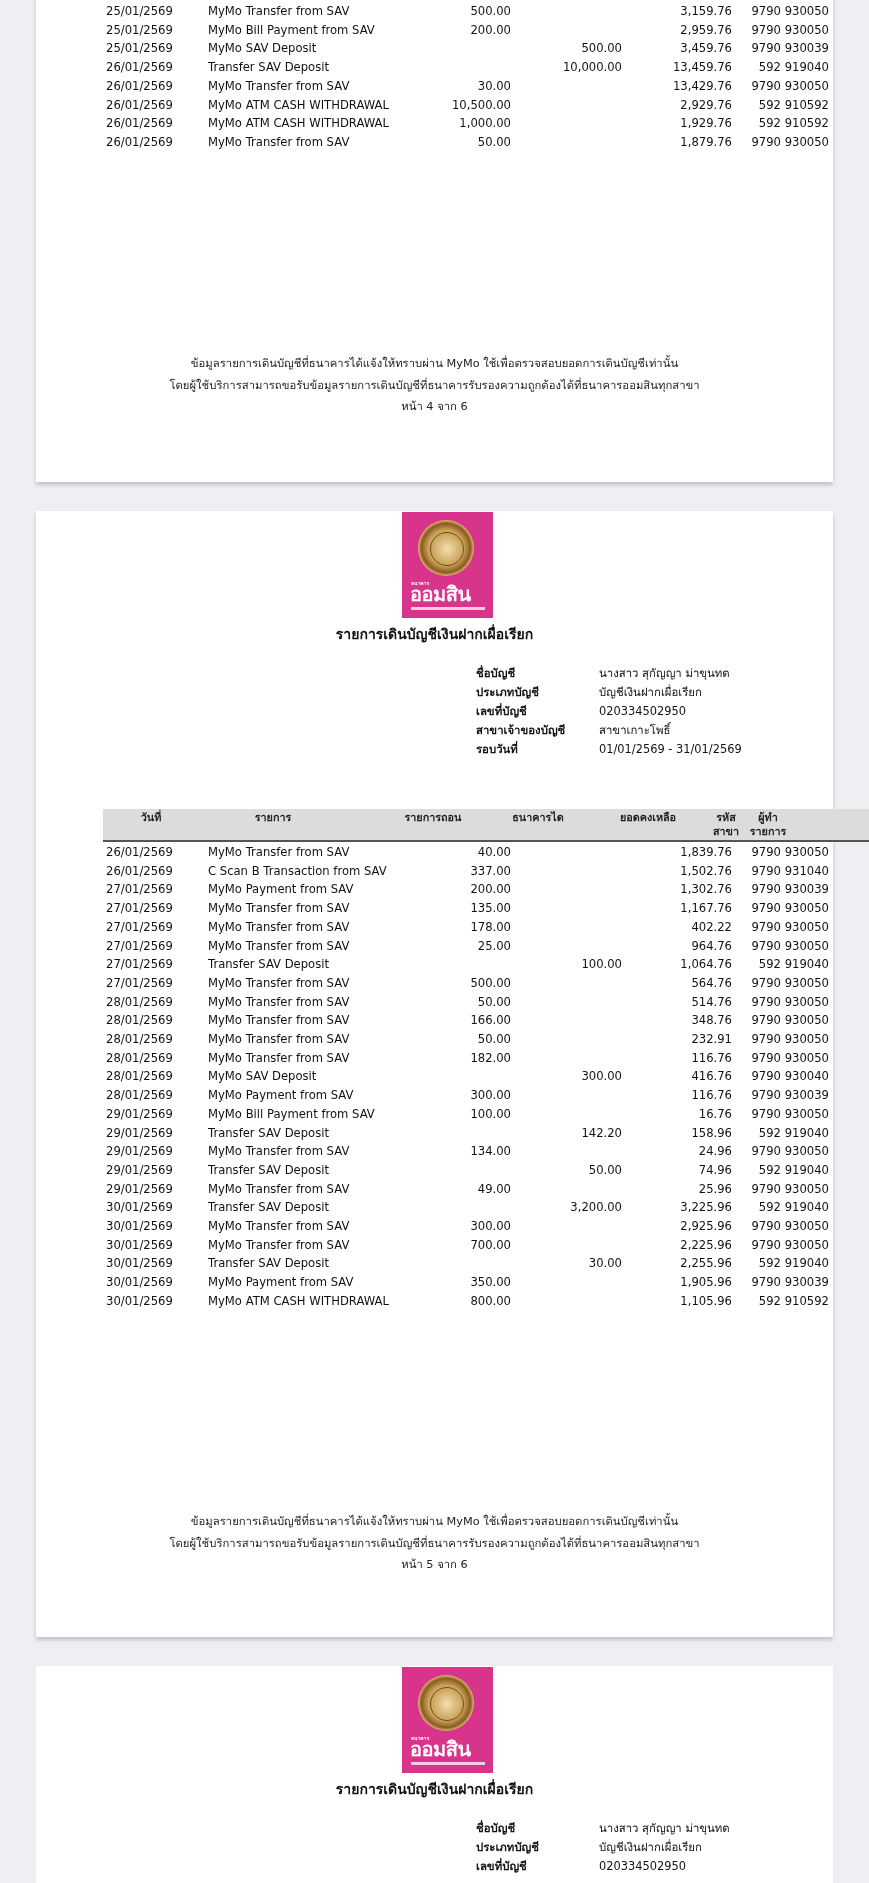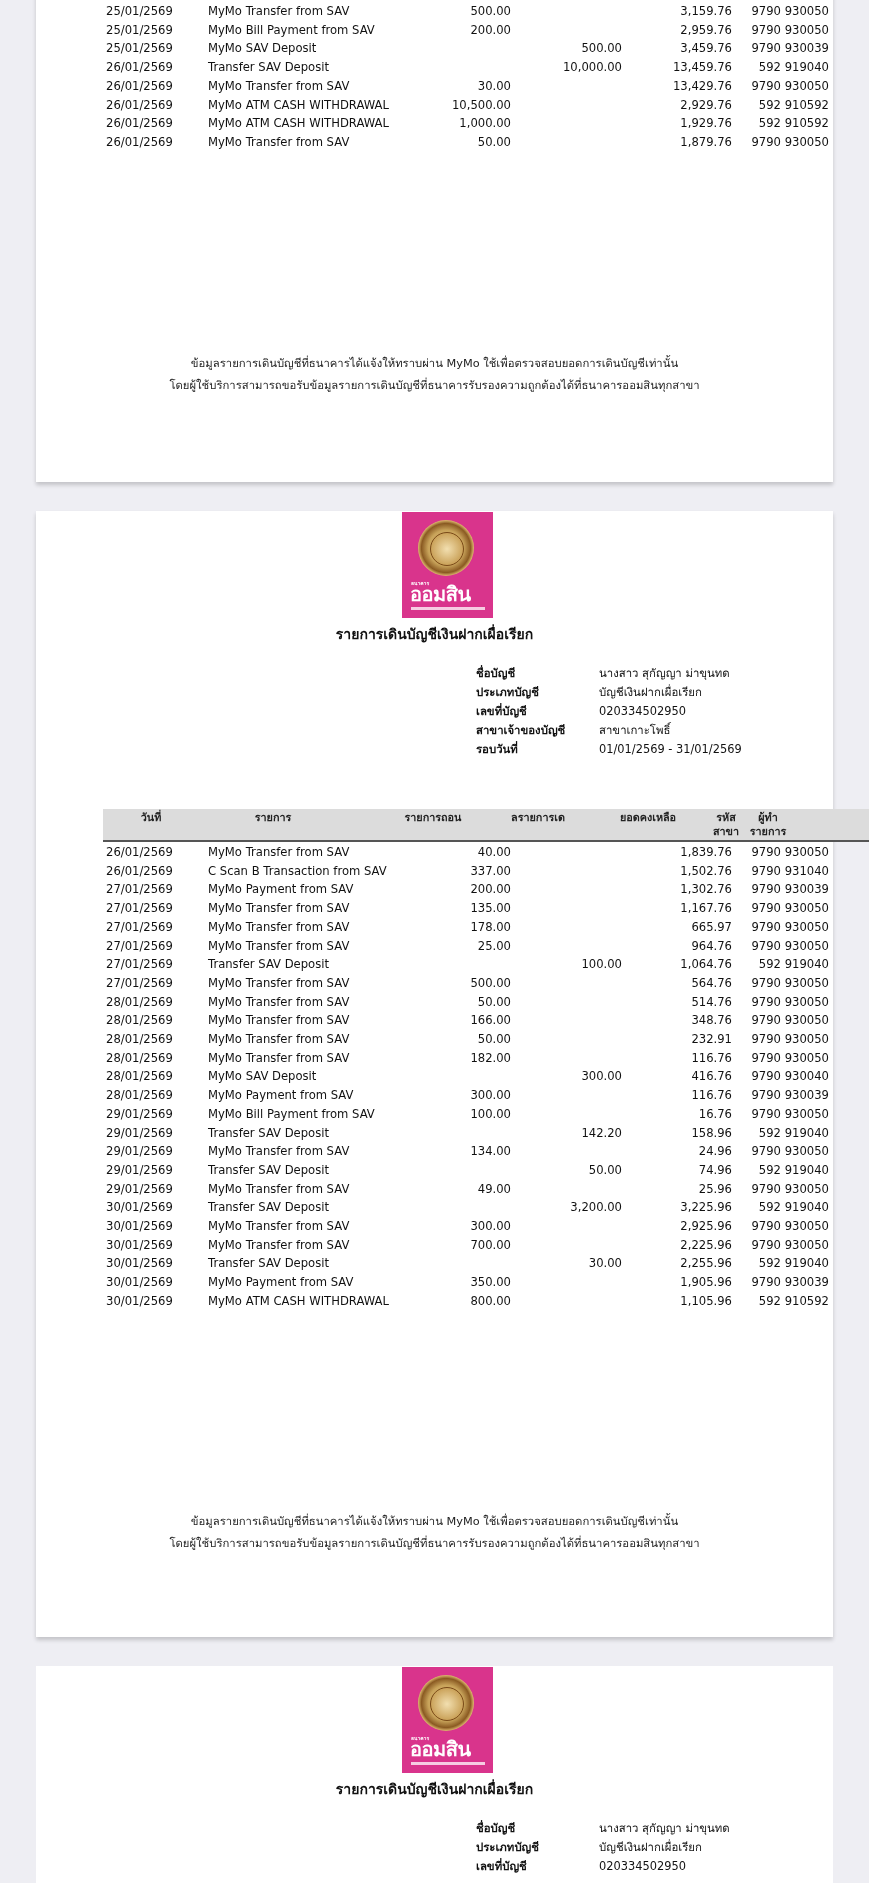--- a/index.html
+++ b/index.html
@@ -145,20 +145,21 @@
         <span class="c-wd">50.00</span>
         <span class="c-dep"></span>
         <span class="c-bal">1,879.76</span>
         <span class="c-br">9790</span>
         <span class="c-tel">930050</span>
       </div>
     </div>
   <div class="footer" style="top:373px;">
     <div>ข้อมูลรายการเดินบัญชีที่ธนาคารได้แจ้งให้ทราบผ่าน MyMo ใช้เพื่อตรวจสอบยอดการเดินบัญชีเท่านั้น</div>
     <div>โดยผู้ใช้บริการสามารถขอรับข้อมูลรายการเดินบัญชีที่ธนาคารรับรองความถูกต้องได้ที่ธนาคารออมสินทุกสาขา</div>
+    <div>หน้า 4 จาก 6</div>
   </div>
 </div>
 
 <div class="page" id="page5">
   <div class="logo">
     <div class="seal">
         <div class="seal-inner"></div>
       </div>
     <div class="logo-small">ธนาคาร</div>
     <div class="logo-name">ออมสิน</div>
@@ -186,21 +187,21 @@
     <div style="position:absolute;top:76px;width:300px;height:20px;">
       <span class="lbl">รอบวันที่</span>
       <span class="val">01/01/2569 - 31/01/2569</span>
     </div>
   </div>
 
   <div class="thead" style="top:298px;">
     <span style="left:18px;width:60px;">วันที่</span>
     <span style="left:130px;width:80px;">รายการ</span>
     <span style="left:280px;width:100px;">รายการถอน</span>
-    <span style="left:385px;width:100px;">ลรายการเด</span>
+    <span style="left:385px;width:100px;">ธนาคารได</span>
     <span style="left:495px;width:100px;">ยอดคงเหลือ</span>
     <span style="left:606px;width:34px;">
       <span style="position:static;display:block;">รหัส</span>
       <span style="position:static;display:block;">สาขา</span>
     </span>
     <span style="left:643px;width:44px;">
       <span style="position:static;display:block;">ผู้ทำ</span>
       <span style="position:static;display:block;">รายการ</span>
     </span>
   </div>
@@ -240,21 +241,21 @@
         <span class="c-dep"></span>
         <span class="c-bal">1,167.76</span>
         <span class="c-br">9790</span>
         <span class="c-tel">930050</span>
       </div>
       <div class="row" style="top: 406.8px;">
         <span class="c-date">27/01/2569</span>
         <span class="c-desc">MyMo Transfer from SAV</span>
         <span class="c-wd">178.00</span>
         <span class="c-dep"></span>
-        <span class="c-bal">665.97</span>
+        <span class="c-bal">402.22</span>
         <span class="c-br">9790</span>
         <span class="c-tel">930050</span>
       </div>
       <div class="row" style="top: 425.5px;">
         <span class="c-date">27/01/2569</span>
         <span class="c-desc">MyMo Transfer from SAV</span>
         <span class="c-wd">25.00</span>
         <span class="c-dep"></span>
         <span class="c-bal">964.76</span>
         <span class="c-br">9790</span>
@@ -429,20 +430,21 @@
         <span class="c-dep"></span>
         <span class="c-bal">1,105.96</span>
         <span class="c-br">592</span>
         <span class="c-tel">910592</span>
       </div>
     </div>
 
   <div class="footer" style="top:1000px;">
     <div>ข้อมูลรายการเดินบัญชีที่ธนาคารได้แจ้งให้ทราบผ่าน MyMo ใช้เพื่อตรวจสอบยอดการเดินบัญชีเท่านั้น</div>
     <div>โดยผู้ใช้บริการสามารถขอรับข้อมูลรายการเดินบัญชีที่ธนาคารรับรองความถูกต้องได้ที่ธนาคารออมสินทุกสาขา</div>
+    <div>หน้า 5 จาก 6</div>
   </div>
 </div>
 
 <div class="page" id="page6">
   <div class="logo">
     <div class="seal">
         <div class="seal-inner"></div>
       </div>
     <div class="logo-small">ธนาคาร</div>
     <div class="logo-name">ออมสิน</div>

